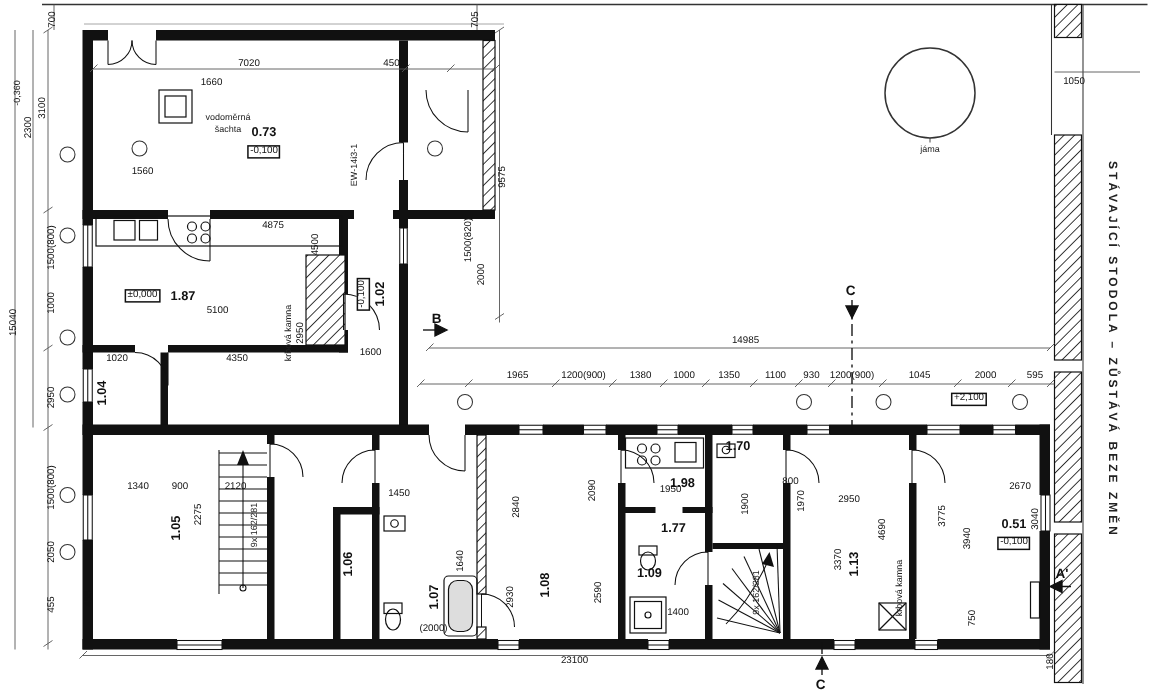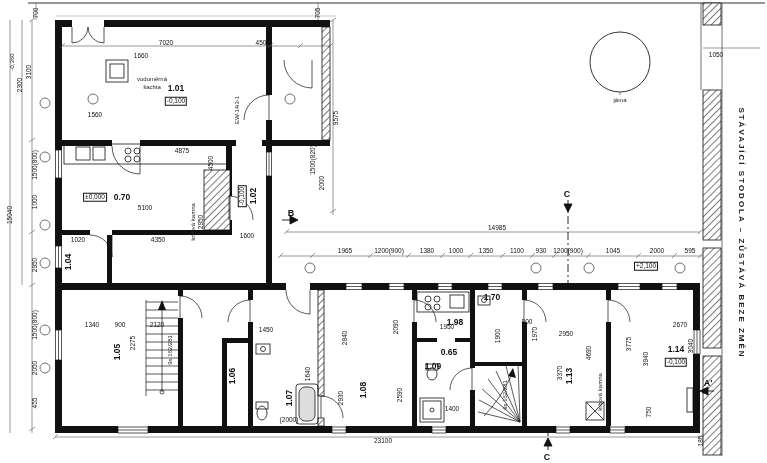--- a/index.html
+++ b/index.html
@@ -277,38 +277,38 @@
         <circle cx="290" cy="99" r="5"></circle>
       <circle cx="310" cy="268" r="5"></circle>
         <circle cx="536" cy="268" r="5"></circle>
       <circle cx="589" cy="268" r="5"></circle>
         <circle cx="680" cy="268" r="5"></circle>
     </g>
   </svg>
 
   <div id="labels">
     <div class="lbl note vside">STÁVAJÍCÍ STODOLA  –  ZŮSTÁVÁ BEZE ZMĚN</div>
-  <span class="lbl room" style="left: 176px; top: 88px; transform: translate(-50%, -50%);">1.01</span>
+  <span class="lbl room" style="left: 176px; top: 88px; transform: translate(-50%, -50%);">0.73</span>
       <span class="lbl elev" style="left: 176px; top: 101px; transform: translate(-50%, -50%);">-0,100</span>
       <span class="lbl room" style="left: 253px; top: 196px; transform: translate(-50%, -50%) rotate(-90deg);">1.02</span>
       <span class="lbl elev" style="left: 242px; top: 196px; transform: translate(-50%, -50%) rotate(-90deg);">-0,100</span>
-      <span class="lbl room" style="left: 122px; top: 197px; transform: translate(-50%, -50%);">0.70</span>
+      <span class="lbl room" style="left: 122px; top: 197px; transform: translate(-50%, -50%);">1.87</span>
       <span class="lbl elev" style="left: 95px; top: 197px; transform: translate(-50%, -50%);">±0,000</span>
       <span class="lbl room" style="left: 68px; top: 262px; transform: translate(-50%, -50%) rotate(-90deg);">1.04</span>
       <span class="lbl room" style="left: 117px; top: 352px; transform: translate(-50%, -50%) rotate(-90deg);">1.05</span>
       <span class="lbl room" style="left: 232px; top: 376px; transform: translate(-50%, -50%) rotate(-90deg);">1.06</span>
       <span class="lbl room" style="left: 289px; top: 398px; transform: translate(-50%, -50%) rotate(-90deg);">1.07</span>
       <span class="lbl dim" style="left: 289px; top: 420px; transform: translate(-50%, -50%);">(2000)</span>
       <span class="lbl room" style="left: 363px; top: 390px; transform: translate(-50%, -50%) rotate(-90deg);">1.08</span>
-      <span class="lbl room" style="left: 433px; top: 366px; transform: translate(-50%, -50%);">1.09</span>
+      <span class="lbl room" style="left: 433px; top: 382px; transform: translate(-50%, -50%);">1.09</span>
       <span class="lbl room" style="left: 455px; top: 322px; transform: translate(-50%, -50%);">1.98</span>
       <span class="lbl room" style="left: 492px; top: 297px; transform: translate(-50%, -50%);">1.70</span>
-      <span class="lbl room" style="left: 449px; top: 352px; transform: translate(-50%, -50%);">0.65</span>
+      <span class="lbl room" style="left: 449px; top: 352px; transform: translate(-50%, -50%);">1.77</span>
       <span class="lbl room" style="left: 569px; top: 376px; transform: translate(-50%, -50%) rotate(-90deg);">1.13</span>
-      <span class="lbl room" style="left: 676px; top: 349px; transform: translate(-50%, -50%);">1.14</span>
+      <span class="lbl room" style="left: 676px; top: 349px; transform: translate(-50%, -50%);">0.51</span>
       <span class="lbl elev" style="left: 676px; top: 362px; transform: translate(-50%, -50%);">-0,100</span>
       <span class="lbl elev" style="left: 646px; top: 266px; transform: translate(-50%, -50%);">+2,100</span>
       <span class="lbl small" style="left: 152px; top: 79px; transform: translate(-50%, -50%);">vodoměrná</span>
       <span class="lbl small" style="left: 152px; top: 87px; transform: translate(-50%, -50%);">šachta</span>
       <span class="lbl small" style="left: 620px; top: 100px; transform: translate(-50%, -50%);">jáma</span>
       <span class="lbl small" style="left: 193px; top: 222px; transform: translate(-50%, -50%) rotate(-90deg);">krbová kamna</span>
       <span class="lbl small" style="left: 600px; top: 392px; transform: translate(-50%, -50%) rotate(-90deg);">krbová kamna</span>
       <span class="lbl small" style="left: 237px; top: 110px; transform: translate(-50%, -50%) rotate(-90deg);">EW-14i3-1</span>
       <span class="lbl small" style="left: 170px; top: 350px; transform: translate(-50%, -50%) rotate(-90deg);">9x 162/281</span>
       <span class="lbl small" style="left: 505px; top: 395px; transform: translate(-50%, -50%) rotate(-90deg);">9x 162/281</span>

